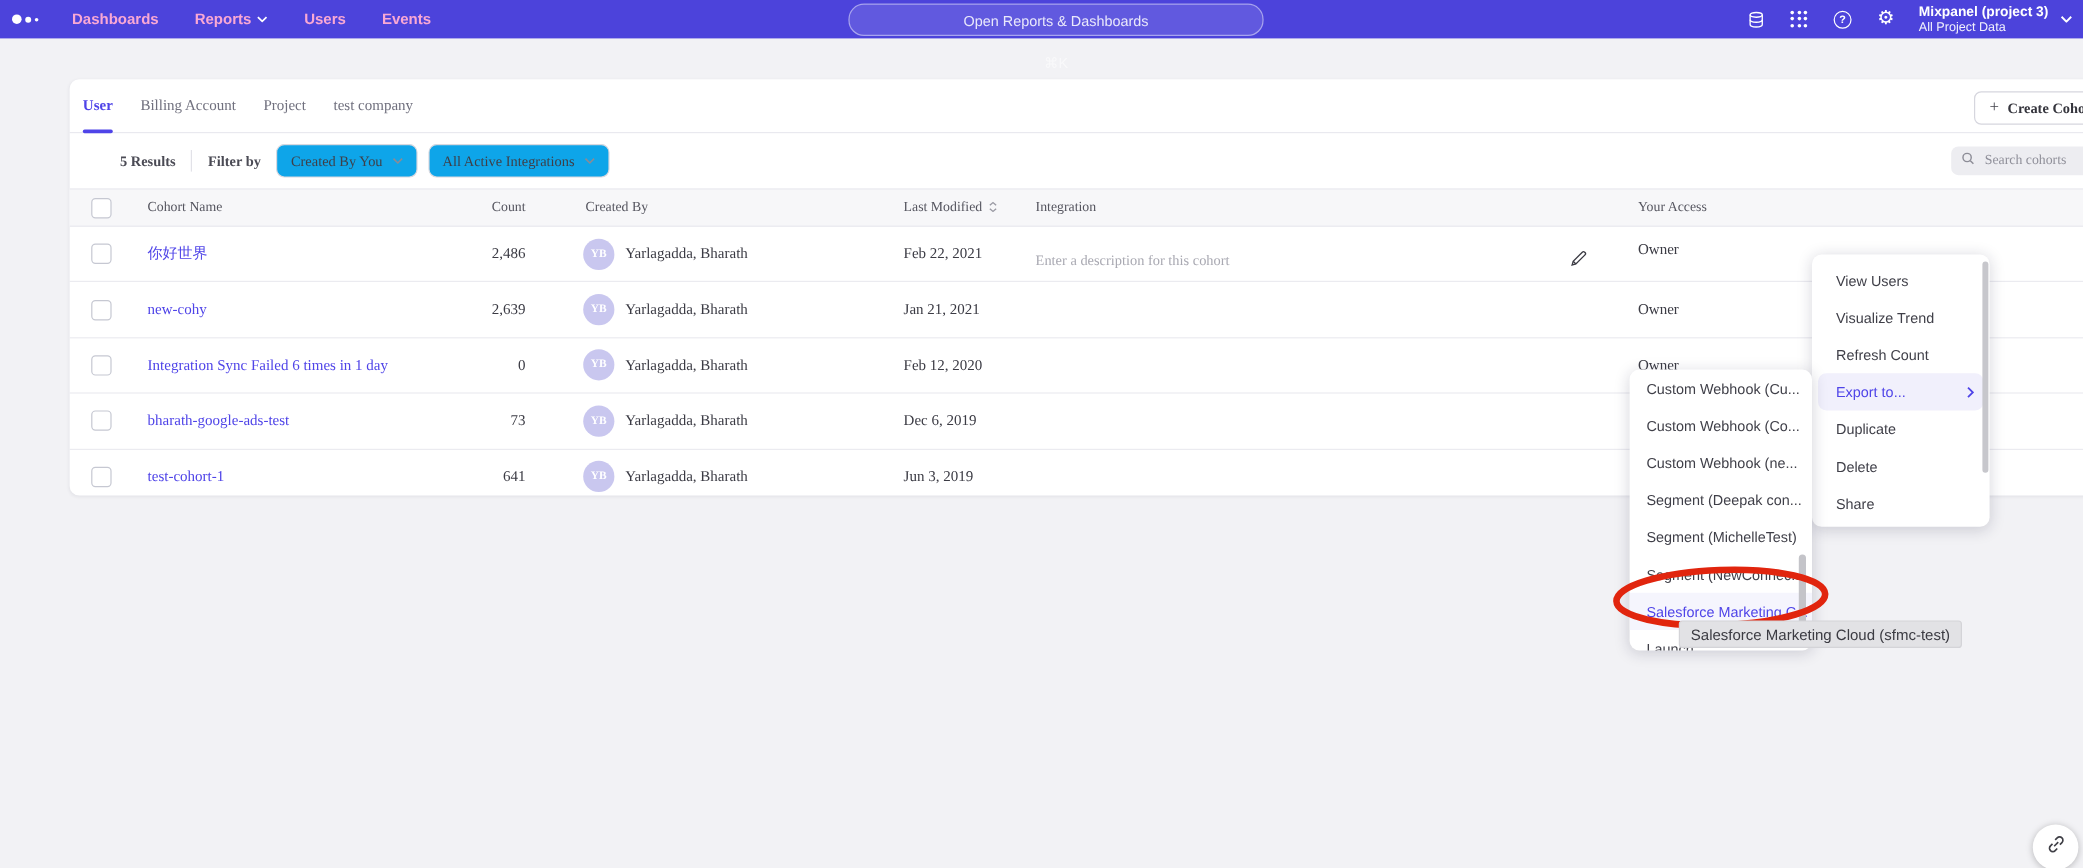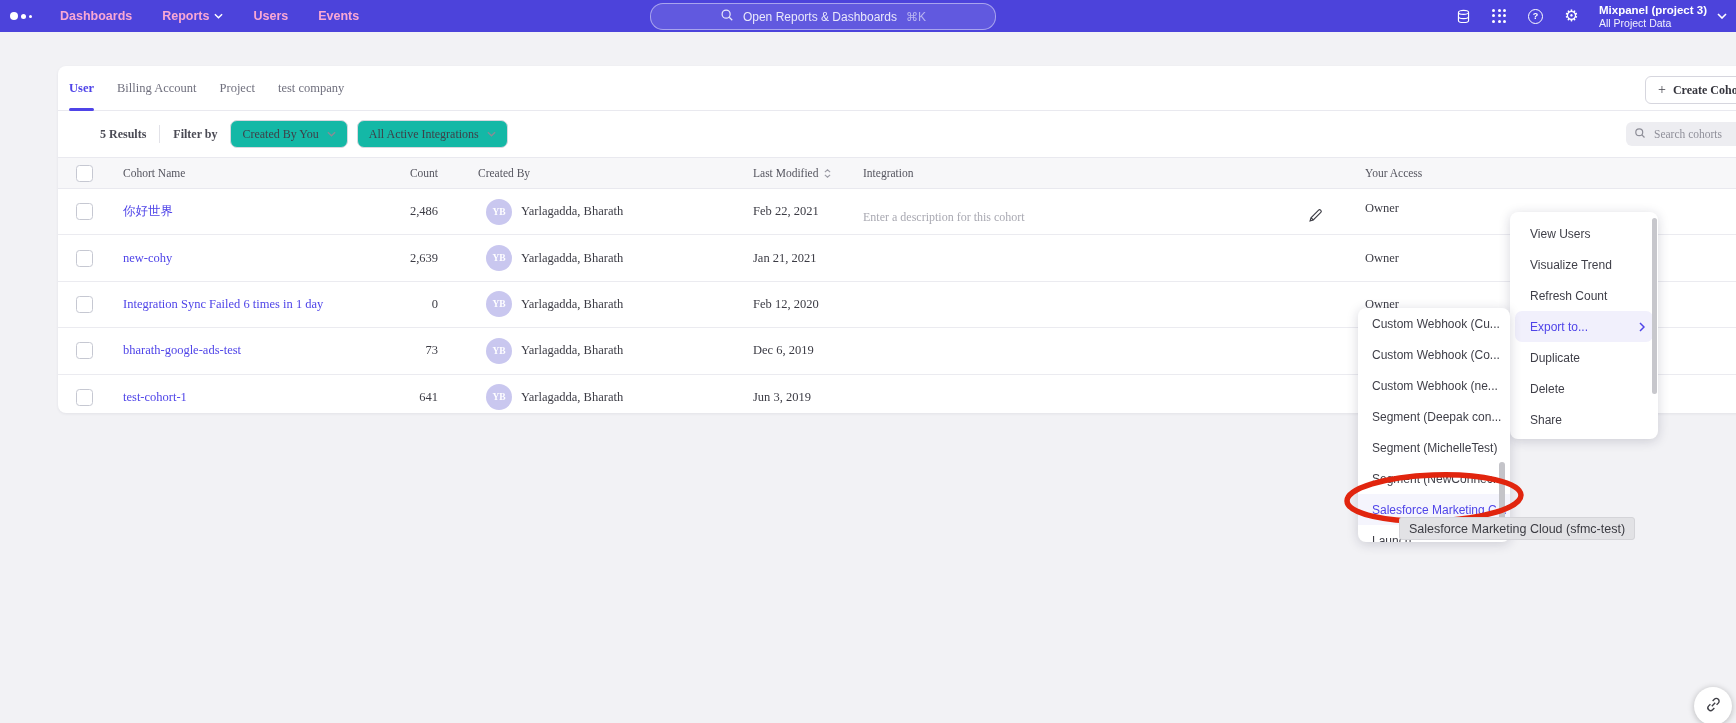--- a/index.html
+++ b/index.html
@@ -10,23 +10,23 @@
   .nav-left{position:absolute;left:10px;top:0;height:32px;display:flex;align-items:center;}
   .logo{display:flex;align-items:center;gap:3px;margin-right:28px;cursor:pointer;}
   .logo i{background:#fff;border-radius:50%;display:block;}
   .logo i:nth-child(1){width:8px;height:8px;}
   .logo i:nth-child(2){width:5px;height:5px;}
   .logo i:nth-child(3){width:3px;height:3px;}
   .nav-links{display:flex;align-items:center;gap:30px;}
   .nav-link{font-size:12.5px;font-weight:600;color:#f9a8d4;display:flex;align-items:center;gap:5px;cursor:pointer;white-space:nowrap;}
   .chev{display:none;}
   .chev.show{display:inline-flex;}
-  .nav-search{position:absolute;left:650px;top:3px;width:344px;height:25px;border:1px solid rgba(255,255,255,.45);
+  .nav-search{position:absolute;left:707px;top:3px;width:344px;height:25px;border:1px solid rgba(255,255,255,.45);
     background:rgba(255,255,255,.12);border-radius:13px;display:flex;align-items:center;justify-content:center;
-    gap:9px;font-size:12px;color:#e9e8fb;cursor:pointer;}
+    gap:21px;font-size:12px;color:#e9e8fb;cursor:pointer;flex-direction:column;}
   .nav-search .shortcut{color:rgba(255,255,255,.55);}
   .nav-right{position:absolute;right:9px;top:0;height:32px;display:flex;align-items:center;gap:19px;}
   .nav-ic{width:17px;height:17px;display:flex;align-items:center;justify-content:center;color:#fff;cursor:pointer;}
   .help-circle{width:13px;height:13px;border:1.3px solid #fff;border-radius:50%;font-size:9px;font-weight:700;
     display:flex;align-items:center;justify-content:center;}
   .gear{font-size:16px;line-height:1;}
   .grid9{display:grid;grid-template-columns:repeat(3,4px);grid-template-rows:repeat(3,4px);gap:1.5px;}
   .grid9 i{width:3px;height:3px;background:#fff;border-radius:50%;}
   .project{display:flex;align-items:center;gap:10px;cursor:pointer;}
   .project .p-name{font-size:11.5px;font-weight:700;line-height:13px;}
@@ -38,21 +38,21 @@
   .tab{font-size:12.5px;color:#70707e;margin-right:23px;cursor:pointer;position:relative;height:44px;display:flex;align-items:center;}
   .tab.active{color:#4f44e8;font-weight:700;}
   .tab.active::after{content:"";position:absolute;left:0;right:0;bottom:-1px;height:3px;background:#4f44e8;border-radius:2px;}
   .create-btn{position:absolute;right:22px;top:10px;height:26px;border:1px solid #d6d6de;border-radius:6px;background:#fff;
     display:flex;align-items:center;gap:7px;padding:0 12px;font-size:12px;font-weight:600;color:#35353d;cursor:pointer;}
   .create-btn .plus{font-size:14px;font-weight:400;color:#44444c;}
   .filter-row{position:relative;height:46px;display:flex;align-items:center;padding-left:42px;}
   .results{font-size:12px;font-weight:600;color:#4b4b55;}
   .vdiv{width:1px;height:18px;background:#e2e2e8;margin:0 13px;}
   .filter-by{font-size:12px;font-weight:600;color:#4b4b55;margin-right:13px;}
-  .chip{height:26px;border:1px solid #d8d8df;border-radius:7px;background:#14b8a6;display:flex;align-items:center;gap:8px;
+  .chip{height:26px;border:1px solid #d8d8df;border-radius:7px;background:#0ea5e9;display:flex;align-items:center;gap:8px;
     padding:0 11px;font-size:12px;color:#3f3f48;margin-right:9px;cursor:pointer;}
   .chip .chev{color:#8b8b95;}
   .search-cohorts{position:absolute;right:14px;top:11px;width:126px;height:24px;background:#ededf1;border-radius:6px;
     display:flex;align-items:center;padding:0 8px;gap:6px;color:#8d8d97;}
   .search-cohorts input{border:none;background:transparent;outline:none;width:92px;font-size:11.5px;color:#4a4a52;
     font-family:inherit;}
   .search-cohorts input::placeholder{color:#90909a;}
   
   .tgrid{display:grid;grid-template-columns:65px 250px 65px 315px 110px 502px 1fr;align-items:center;}
   .thead{height:30px;background:#f7f7f9;border-top:1px solid #e9e9ef;border-bottom:1px solid #e9e9ef;
@@ -241,21 +241,21 @@
       <input type="text" placeholder="Search cohorts" style="">
     </div>
   </div>
 
   <div class="thead tgrid">
     <div class="c-check">
         <div class="checkbox"></div>
       </div>
     <div>Cohort Name</div>
     <div class="c-count">Count</div>
-    <div style="padding-left:40px;">Created By</div>
+    <div style="padding-left:50px;">Created By</div>
     <div>
       <span>Last Modified</span><span class="sort-ic"><svg width="7" height="9" viewBox="0 0 8 10">
             <polyline points="1,3.4 4,0.8 7,3.4" fill="none" stroke="#9a9aa4" stroke-width="1.3"></polyline>
             <polyline points="1,6.6 4,9.2 7,6.6" fill="none" stroke="#9a9aa4" stroke-width="1.3"></polyline>
           </svg></span>
     </div>
     <div>Integration</div>
     <div>Your Access</div>
   </div>
 

